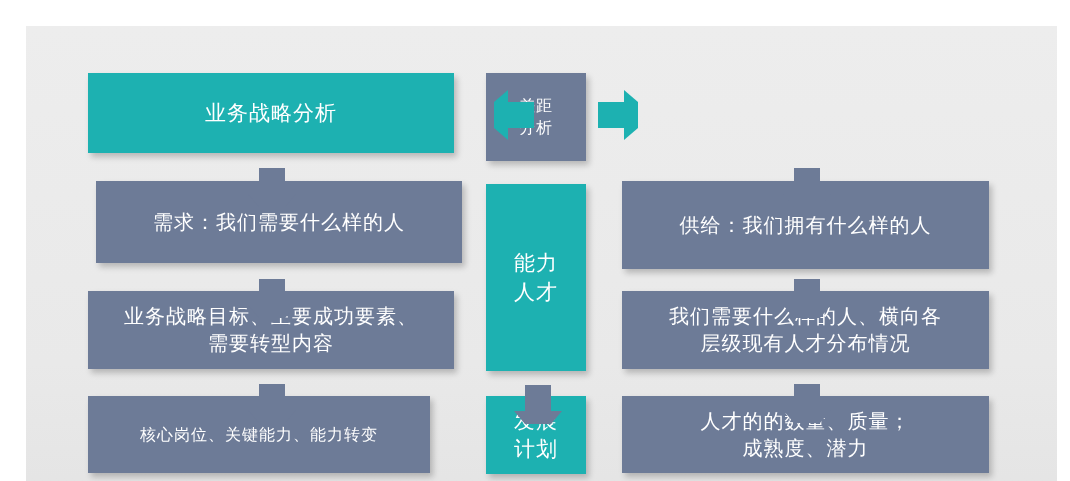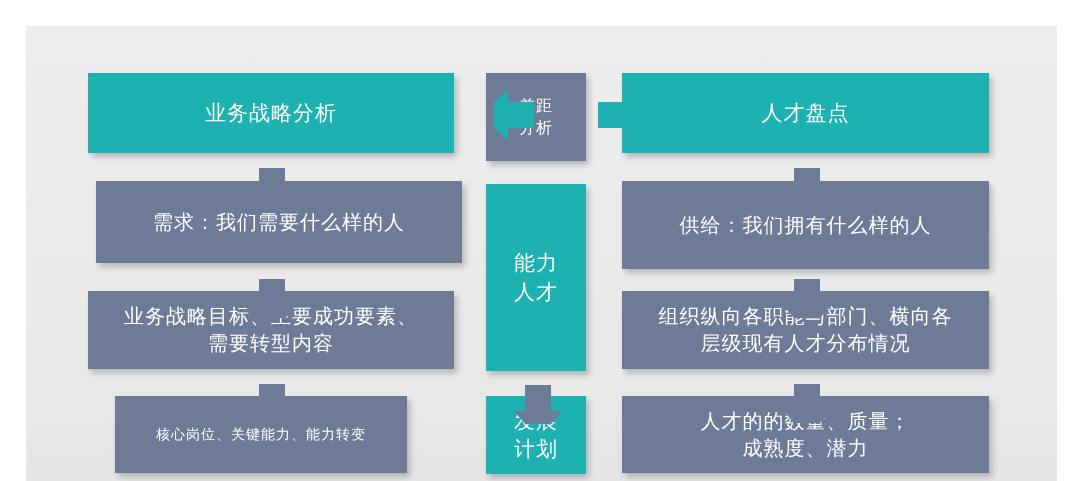--- a/index.html
+++ b/index.html
@@ -89,45 +89,44 @@
 </head>
 <body>
 
 <div class="canvas">
 
   <div class="box teal" style="left:62px; top:47px; width:366px; height:80px; font-size:21px;">业务战略分析</div>
 
   <div class="box slate" style="left:460px; top:47px; width:100px; height:88px; font-size:16px;">差距
 分析</div>
 
-  <div class="box teal" style="left:596px; top:47px; width:367px; height:80px; font-size:21px;">人才盘点</div>
 
   <div class="arrow-h" style="left:429px; top:76px;">
     <div class="head-left"></div>
     <div class="stem"></div>
   </div>
   <div class="arrow-h" style="left:559px; top:76px;">
     <div class="stem"></div>
     <div class="head-right"></div>
   </div>
 
   <div class="box slate" style="left:70px; top:155px; width:366px; height:82px; font-size:20px;">需求：我们需要什么样的人</div>
 
   <div class="box teal" style="left:460px; top:158px; width:100px; height:187px; font-size:21px;">能力
 人才</div>
 
   <div class="box slate" style="left:596px; top:155px; width:367px; height:88px; font-size:20px;">供给：我们拥有什么样的人</div>
 
   <div class="box slate" style="left:62px; top:265px; width:366px; height:78px; font-size:20px;">业务战略目标、主要成功要素、
 需要转型内容</div>
 
-  <div class="box slate" style="left:596px; top:265px; width:367px; height:78px; font-size:20px;">组织纵向各职能与部门、横向各
+  <div class="box slate" style="left:596px; top:265px; width:367px; height:78px; font-size:20px;">我们需要什么样的人、横向各
 层级现有人才分布情况</div>
 
-  <div class="box slate" style="left:62px; top:370px; width:292px; height:77px; font-size:14px;margin-left:27px;">核心岗位、关键能力、能力转变</div>
+  <div class="box slate" style="left:62px; top:370px; width:342px; height:77px; font-size:16px;">核心岗位、关键能力、能力转变</div>
 
   <div class="box teal" style="left:460px; top:370px; width:100px; height:78px; font-size:21px;">发展
 计划</div>
 
   <div class="box slate" style="left:596px; top:370px; width:367px; height:77px; font-size:20px;">人才的的数量、质量；
 成熟度、潜力</div>
 
   <div class="arrow-v" style="left:233px; top:129px;">
     <div class="stem"></div>
     <div class="head"></div>

